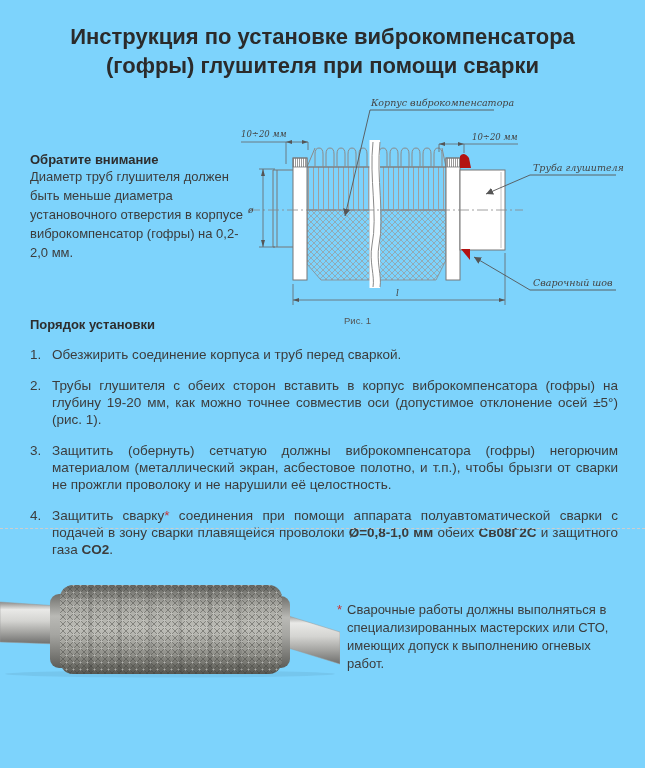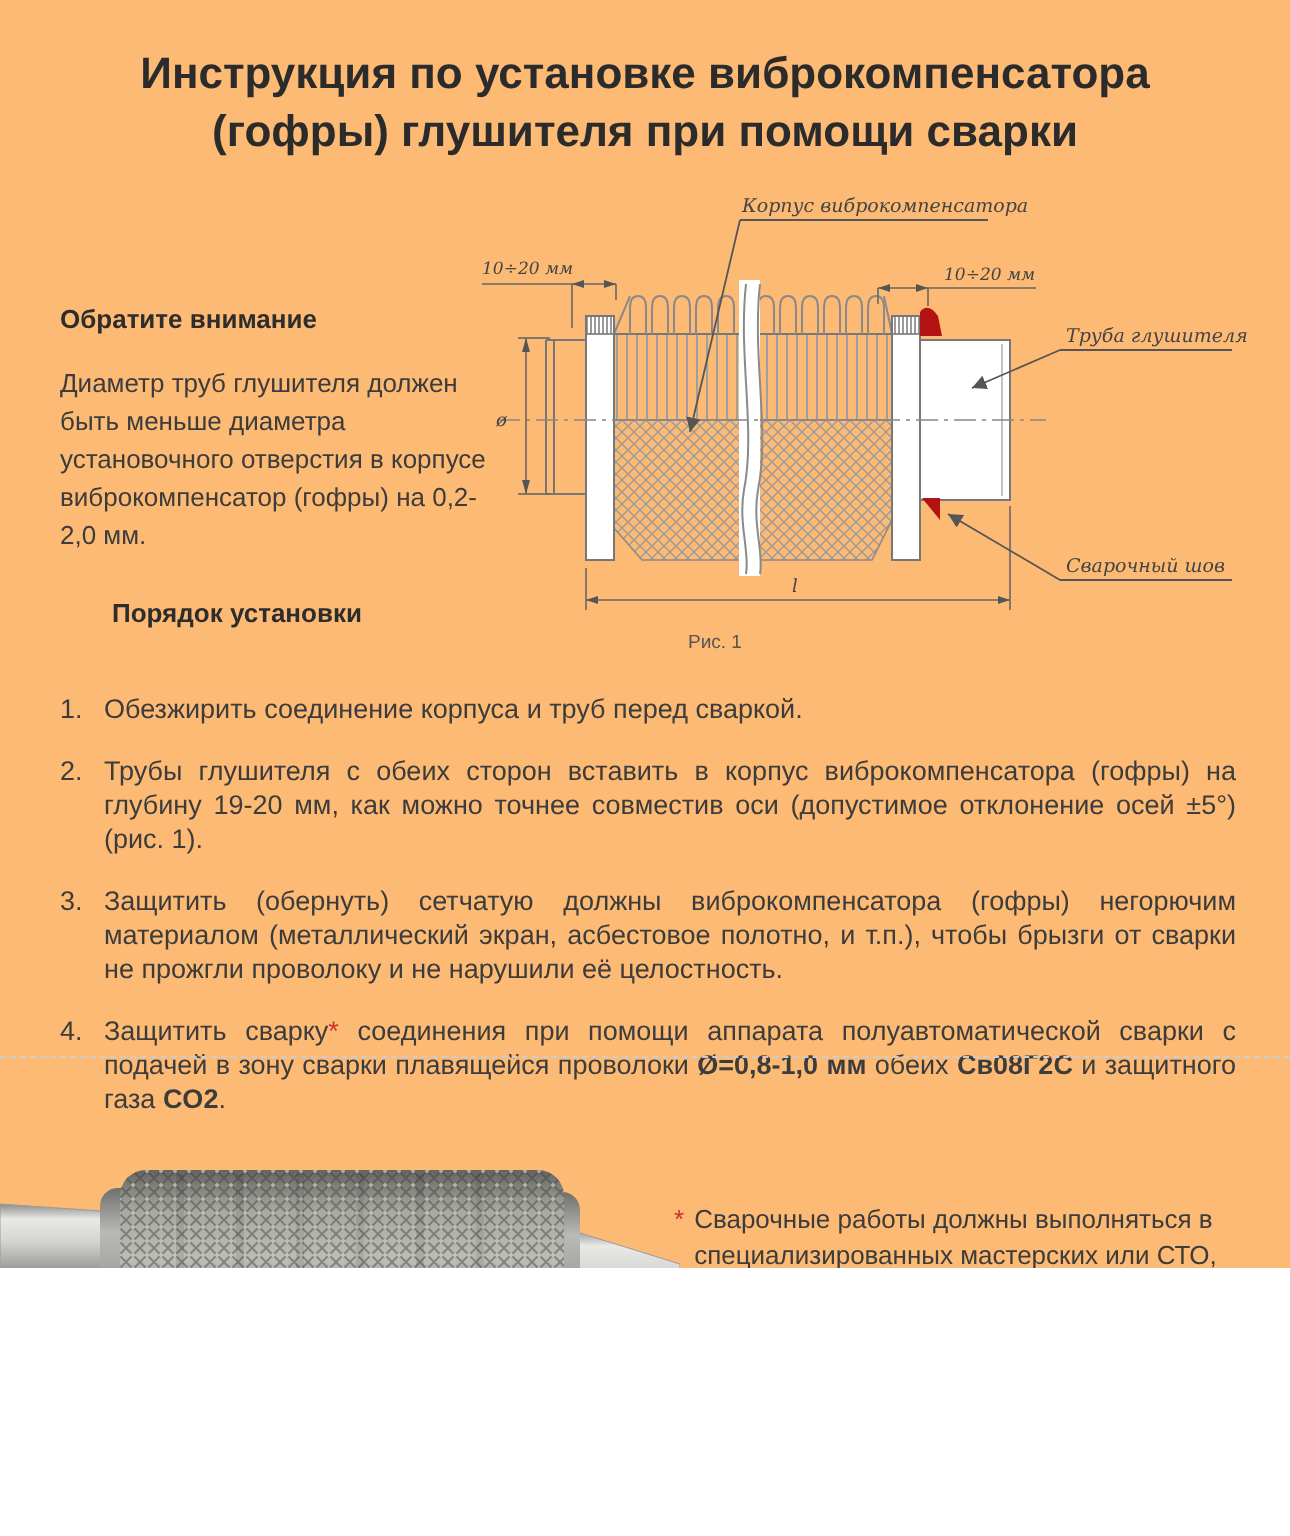--- a/index.html
+++ b/index.html
@@ -1,29 +1,29 @@
 <!DOCTYPE html>
 <html><head>
 <meta charset="utf-8">
 <style>
   * { margin:0; padding:0; box-sizing:border-box; }
   body { background:#fff; }
   .page {
-    position:relative; width:645px; height:634px; background:#fdba74;
+    position:relative; width:645px; height:768px; background:#7dd3fc;
     font-family:"Liberation Sans", sans-serif; color:#3c3c3c; overflow:hidden;text-decoration:underline;
   }
   .title {
     position:absolute; top:22px; left:0; right:0; text-align:center;
     font-size:22px; font-weight:bold; line-height:29px; color:#2b2b2b;
   }
   .h2 { font-size:13px; font-weight:bold; color:#2d2d2d; }
   .attention { position:absolute; left:30px; top:152px; width:218px; }
-  .attention p { margin-top:15px; font-size:13px; line-height:19px; }
+  .attention p { font-size:13px; line-height:19px; }
   .diagram { position:absolute; left:233px; top:90px; }
-  .order-h { position:absolute; left:30px; top:299px;margin-left:26px; }
+  .order-h { position:absolute; left:30px; top:317px; }
   .steps { position:absolute; left:30px; top:346px; width:588px; }
   .step { display:flex; margin-bottom:14px; font-size:13.5px; line-height:17px; }
   .step .num { width:22px; flex:none; }
   .step .txt { flex:1; text-align:justify; }
   .red { color:#cc3333; }
   .divider { position:absolute; top:528px; left:0; width:645px; border-top:1px dashed #cdcdcd; }
   .example-h { position:absolute; left:30px; top:549px; }
   .photo { position:absolute; left:0; top:582px; }
   .footnote { position:absolute; left:337px; top:601px; width:294px; display:flex; font-size:13px; line-height:18px; }
   .footnote .ast { color:#cc3333; margin-right:5px; flex:none; }

